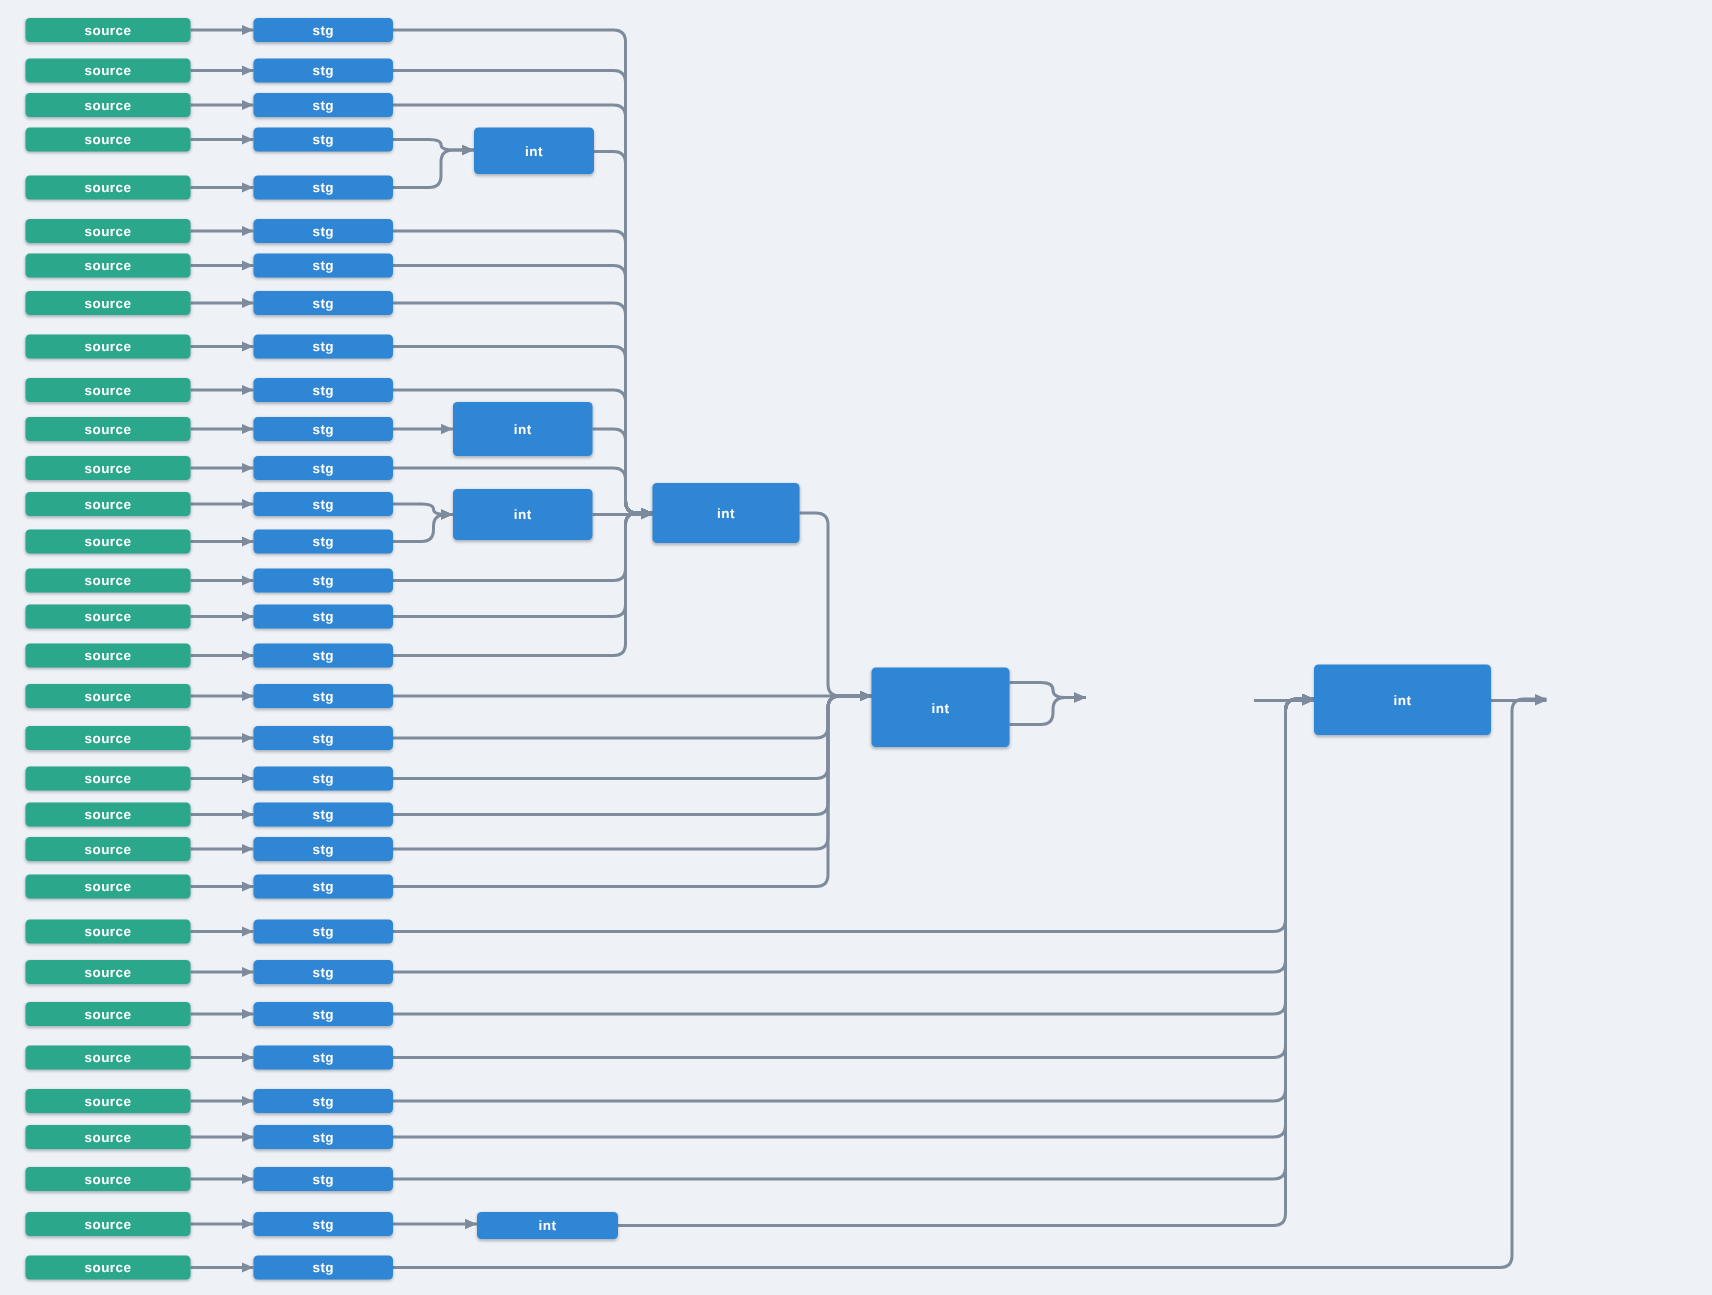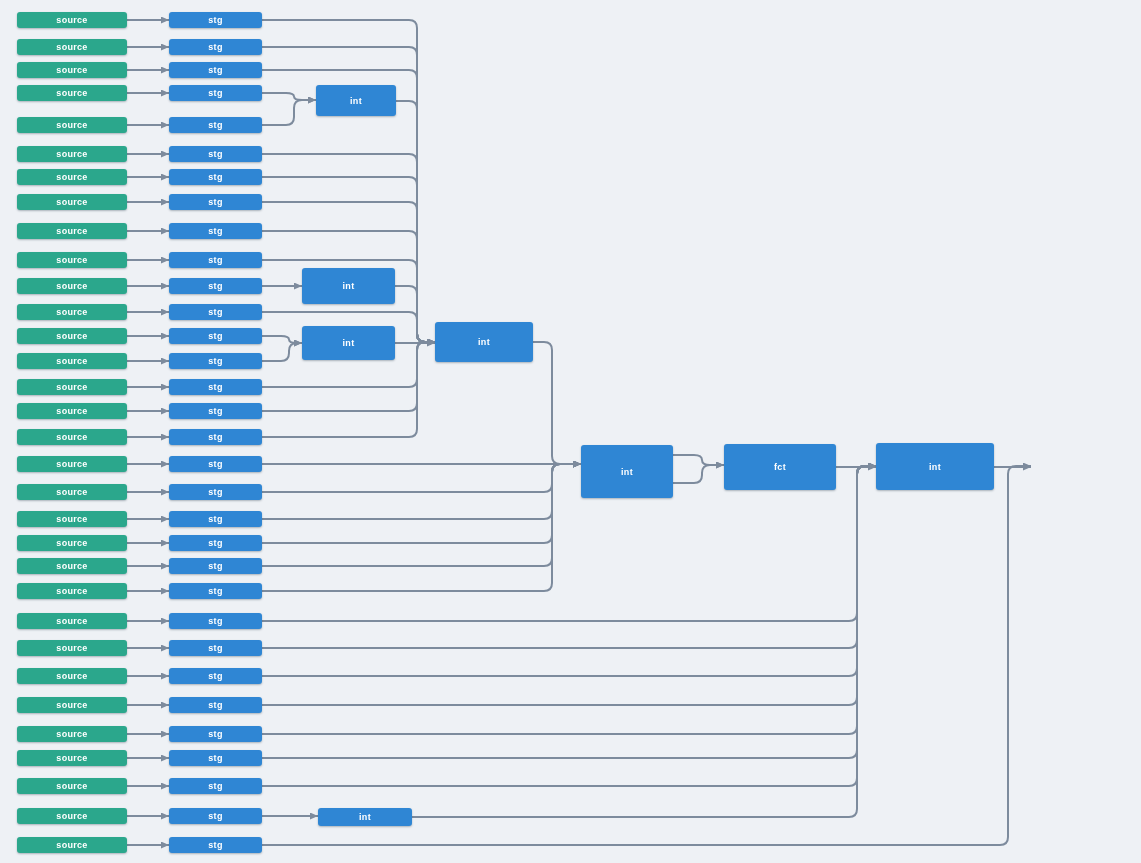--- a/index.html
+++ b/index.html
@@ -172,16 +172,15 @@
     <div class="node stg" style="left: 169px; top: 778px; width: 93px; height: 16px;">stg</div>
     <div class="node source" style="left: 17px; top: 808px; width: 110px; height: 16px;">source</div>
     <div class="node stg" style="left: 169px; top: 808px; width: 93px; height: 16px;">stg</div>
     <div class="node source" style="left: 17px; top: 837px; width: 110px; height: 16px;">source</div>
     <div class="node stg" style="left: 169px; top: 837px; width: 93px; height: 16px;">stg</div>
     <div class="node int" style="left: 316px; top: 85px; width: 80px; height: 31px;">int</div>
     <div class="node int" style="left: 302px; top: 268px; width: 93px; height: 36px;">int</div>
     <div class="node int" style="left: 302px; top: 326px; width: 93px; height: 34px;">int</div>
     <div class="node int" style="left: 435px; top: 322px; width: 98px; height: 40px;">int</div>
     <div class="node int" style="left: 581px; top: 445px; width: 92px; height: 53px;">int</div>
-    <div class="node fct" style="left: 724px; top: 444px; width: 112px; height: 46px;">fct</div>
     <div class="node int" style="left: 876px; top: 443px; width: 118px; height: 47px;">int</div>
     <div class="node int" style="left: 318px; top: 808px; width: 94px; height: 18px;">int</div>
   </div>
 
 </body></html>

